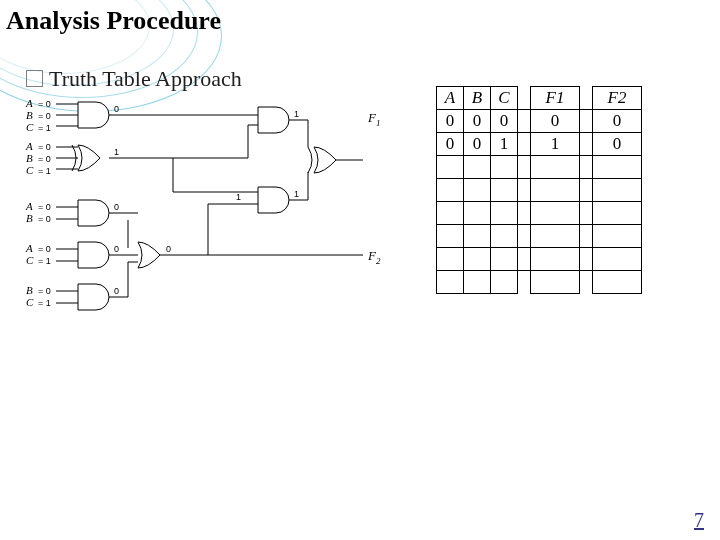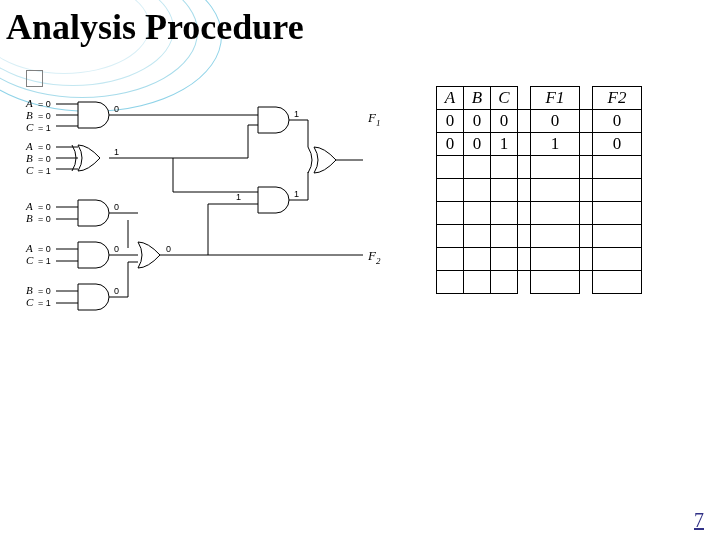--- a/index.html
+++ b/index.html
@@ -1,18 +1,18 @@
 <!DOCTYPE html>
 <html><head>
 <meta charset="utf-8">
 <style>
   html,body{margin:0;padding:0;width:720px;height:540px;background:#fff;font-family:"Times New Roman",serif;overflow:hidden;}
   .decoration{position:absolute;top:-40px;left:-40px;width:280px;height:140px;pointer-events:none;}
   .arc{position:absolute;border:1px solid;border-radius:50%;background:transparent;}
-  .title{position:absolute;top:6px;left:6px;font-size:36px;font-weight:600;color:#000;}
+  .title{position:absolute;top:6px;left:6px;font-size:26px;font-weight:600;color:#000;}
   .bullet-row{position:absolute;top:66px;left:26px;font-size:22px;color:#202020;}
   .bullet-box{display:inline-block;width:15px;height:15px;border:1.5px solid #808080;margin-right:6px;position:relative;top:1px;}
   .svg-area{position:absolute;top:92px;left:8px;width:400px;height:320px;}
   .tt{position:absolute;top:86px;left:436px;border-collapse:collapse;font-size:17px;}
   .tt td,.tt th{border:1px solid #000;padding:0;height:22px;text-align:center;font-weight:normal;}
   .tt th{font-style:italic;font-family:"Times New Roman",serif;}
   .tt .hdrA,.tt .hdrB,.tt .hdrC{width:26px;}
   .tt .hdrF{width:48px;}
   .tt .gap{width:12px;border-top:1px solid #000;border-bottom:1px solid #000;border-left:none;border-right:none;}
   .tt tr:first-child .gap{border-top:none;}
@@ -28,21 +28,21 @@
 <div class="decoration">
   <div class="arc" style="width:260px;height:150px;top:0;left:0;border-color:#8fd3e8;"></div>
   <div class="arc" style="width:230px;height:130px;top:6px;left:6px;border-color:#a8dceb;"></div>
   <div class="arc" style="width:200px;height:112px;top:12px;left:12px;border-color:#c3e7f1;"></div>
   <div class="arc" style="width:170px;height:94px;top:18px;left:18px;border-color:#d9eff6;"></div>
 </div>
 
 <div class="title">Analysis Procedure</div>
 
 <div class="bullet-row">
-  <span class="bullet-box"></span>
+  <span class="bullet-box"></span><span>Truth Table Approach</span>
 </div>
 
 <svg class="svg-area" viewBox="0 0 400 320">
   <defs>
 
     <g id="ANDg">
       <path d="M0 0 H18 A13 13 0 0 1 18 26 H0 Z" fill="#fff" stroke="#000" stroke-width="1"></path>
     </g>
 
     <g id="ORg">

